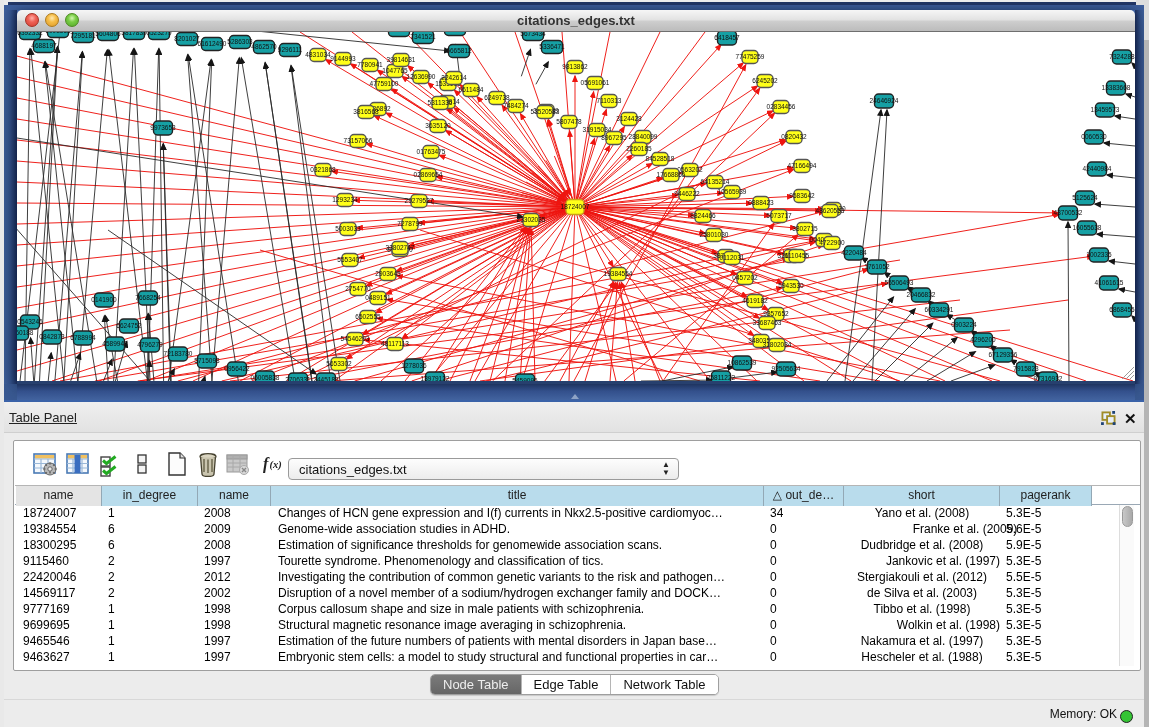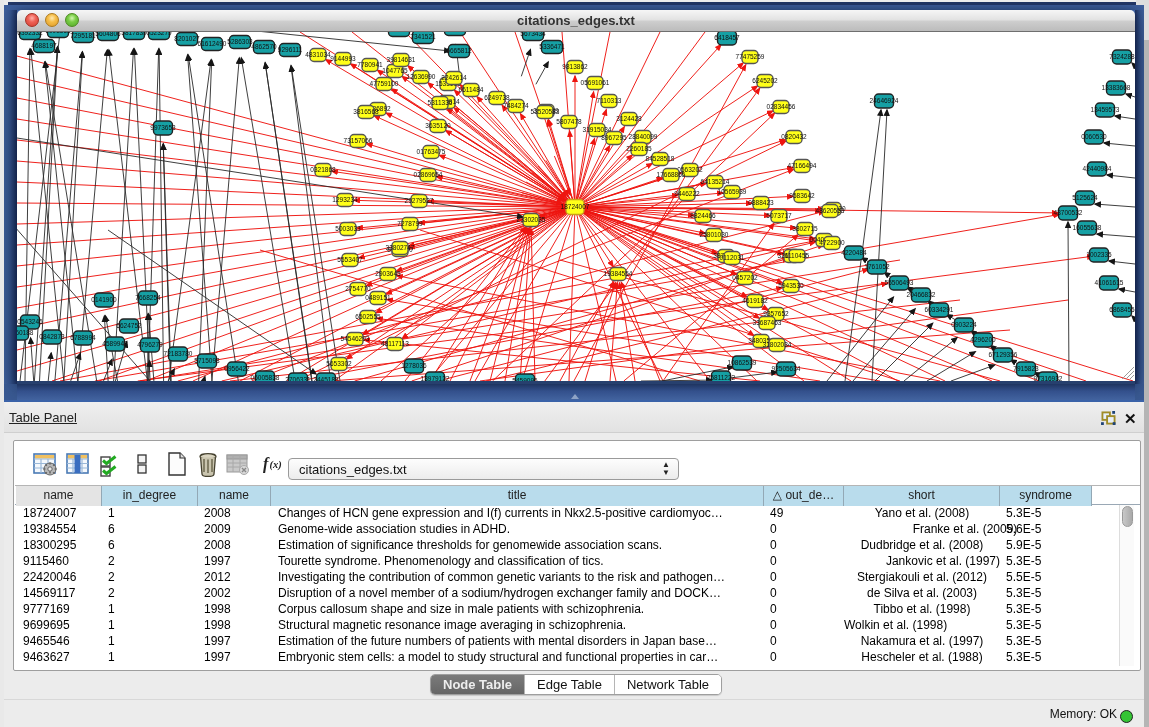--- a/index.html
+++ b/index.html
@@ -64,21 +64,21 @@
            font-size:12px; color:#000; }
   .row { position:absolute; height:16px; line-height:16px; width:100%; white-space:nowrap; }
   .c { position:absolute; overflow:hidden; }
   #vscroll { position:absolute; left:1105px; top:64px; width:15px; height:161px; background:#fafafa; border-left:1px solid #ddd;}
   #vthumb { position:absolute; left:2px; top:1px; width:11px; height:21px; background:linear-gradient(90deg,#c8c8c8,#a9a9a9); border-radius:6px; border:1px solid #999; }
 
   #tabs { position:absolute; left:430px; top:272px; height:21px; display:flex;
           border:1px solid #9f9f9f; border-radius:5px; overflow:hidden; background:#fff;
           box-shadow:0 1px 1px rgba(0,0,0,.15); }
   .tab { font-size:13px; line-height:19px; padding:0 12px; color:#111; background:#fff; }
-  .tab.sel { background:linear-gradient(#7b7b7b,#666); color:#eee;font-weight:bold; }
+  .tab.sel { background:linear-gradient(#7b7b7b,#666); color:#eee; }
   .tab + .tab { border-left:1px solid #b5b5b5; }
   #statline { position:absolute; left:0; top:297px; width:100%; border-top:1px solid #d8d8d8; }
   #status { position:absolute; right:27px; top:305px; font-size:12px; color:#111; }
   #memdot { position:absolute; left:1120px; top:308px; width:13px; height:13px; border-radius:50%;
             background:#35c435; border:1.5px solid #222; }
   #grip { position:absolute; left:1120px; top:365px; width:15px; height:15px; }
 </style>
 </head>
 <body>
   <div id="desktop"></div>
@@ -723,29 +723,29 @@
           <div class="arr">▲<br>▼</div>
         </div>
       </div>
       <div id="thead">
         <div class="hc" style="left:1px;width:86px;background:#e4e4e4">name</div>
 <div class="hc" style="left:87px;width:96px;background:#b9dcec">in_degree</div>
 <div class="hc" style="left:183px;width:73px;background:#b9dcec">name</div>
 <div class="hc" style="left:256px;width:493px;background:#b9dcec">title</div>
 <div class="hc" style="left:749px;width:80px;background:#b9dcec">△ out_de…</div>
 <div class="hc" style="left:829px;width:156px;background:#b9dcec">short</div>
-<div class="hc" style="left:985px;width:92px;background:#b9dcec">syndrome</div>
+<div class="hc" style="left:985px;width:92px;background:#b9dcec">pagerank</div>
       </div>
       <div id="trows">
         <div class="row" style="top:0px">
           <span class="c" style="left:8px">18724007</span>
           <span class="c" style="left:93px">1</span>
           <span class="c" style="left:189px">2008</span>
           <span class="c" style="left:263px;width:486px">Changes of HCN gene expression and I(f) currents in Nkx2.5‑positive cardiomyoc…</span>
-          <span class="c" style="left:755px">49</span>
+          <span class="c" style="left:755px">34</span>
           <span class="c" style="left:829px;width:156px;text-align:center">Yano et al. (2008)</span>
           <span class="c" style="left:991px">5.3E‑5</span>
         </div>
 <div class="row" style="top:16px">
           <span class="c" style="left:8px">19384554</span>
           <span class="c" style="left:93px">6</span>
           <span class="c" style="left:189px">2009</span>
           <span class="c" style="left:263px;width:486px">Genome‑wide association studies in ADHD.</span>
           <span class="c" style="left:755px">0</span>
           <span class="c" style="left:872px;width:156px;text-align:center">Franke et al. (2009)</span>
@@ -795,21 +795,21 @@
           <span class="c" style="left:755px">0</span>
           <span class="c" style="left:829px;width:156px;text-align:center">Tibbo et al. (1998)</span>
           <span class="c" style="left:991px">5.3E‑5</span>
         </div>
 <div class="row" style="top:112px">
           <span class="c" style="left:8px">9699695</span>
           <span class="c" style="left:93px">1</span>
           <span class="c" style="left:189px">1998</span>
           <span class="c" style="left:263px;width:486px">Structural magnetic resonance image averaging in schizophrenia.</span>
           <span class="c" style="left:755px">0</span>
-          <span class="c" style="left:829px;width:156px;text-align:left">Wolkin et al. (1998)</span>
+          <span class="c" style="left:829px;width:156px;text-align:right">Wolkin et al. (1998)</span>
           <span class="c" style="left:991px">5.3E‑5</span>
         </div>
 <div class="row" style="top:128px">
           <span class="c" style="left:8px">9465546</span>
           <span class="c" style="left:93px">1</span>
           <span class="c" style="left:189px">1997</span>
           <span class="c" style="left:263px;width:486px">Estimation of the future numbers of patients with mental disorders in Japan base…</span>
           <span class="c" style="left:755px">0</span>
           <span class="c" style="left:829px;width:156px;text-align:center">Nakamura et al. (1997)</span>
           <span class="c" style="left:991px">5.3E‑5</span>

